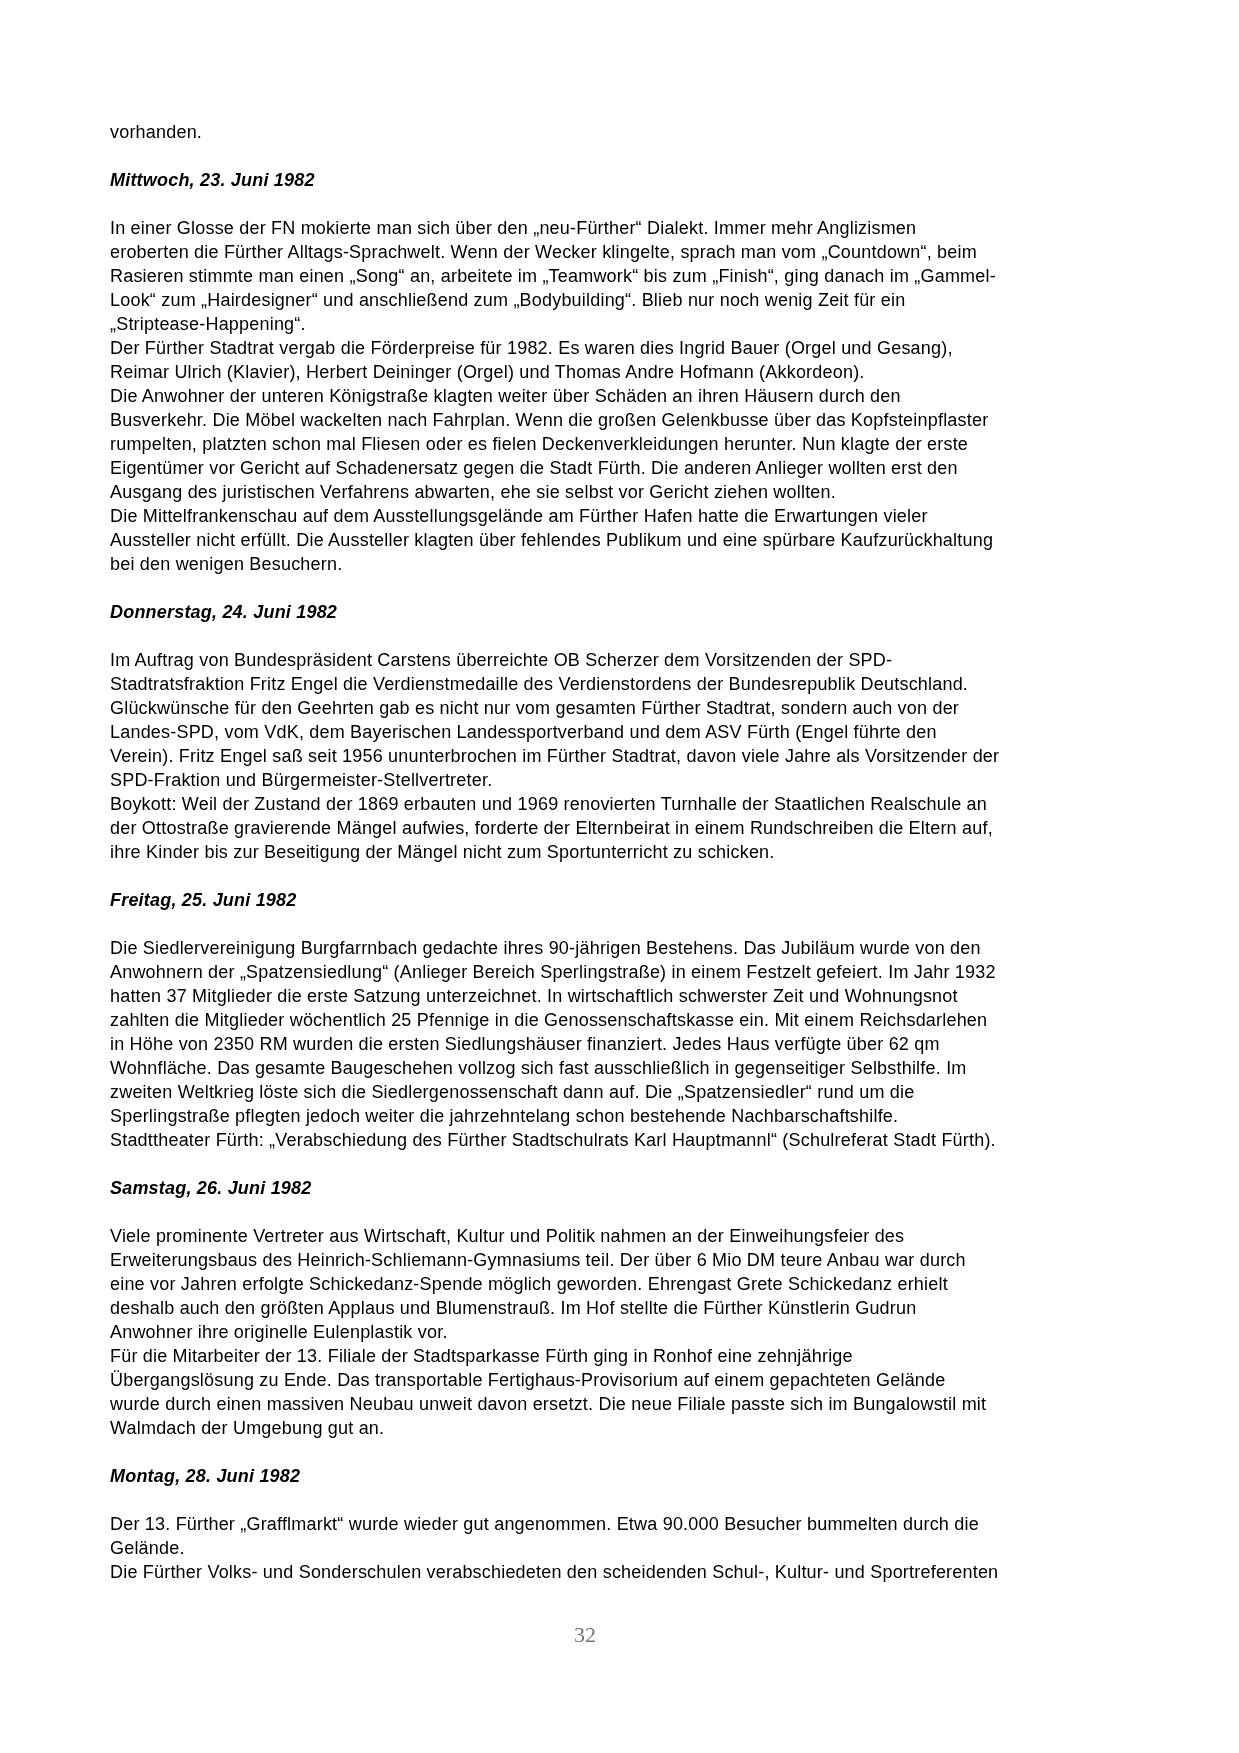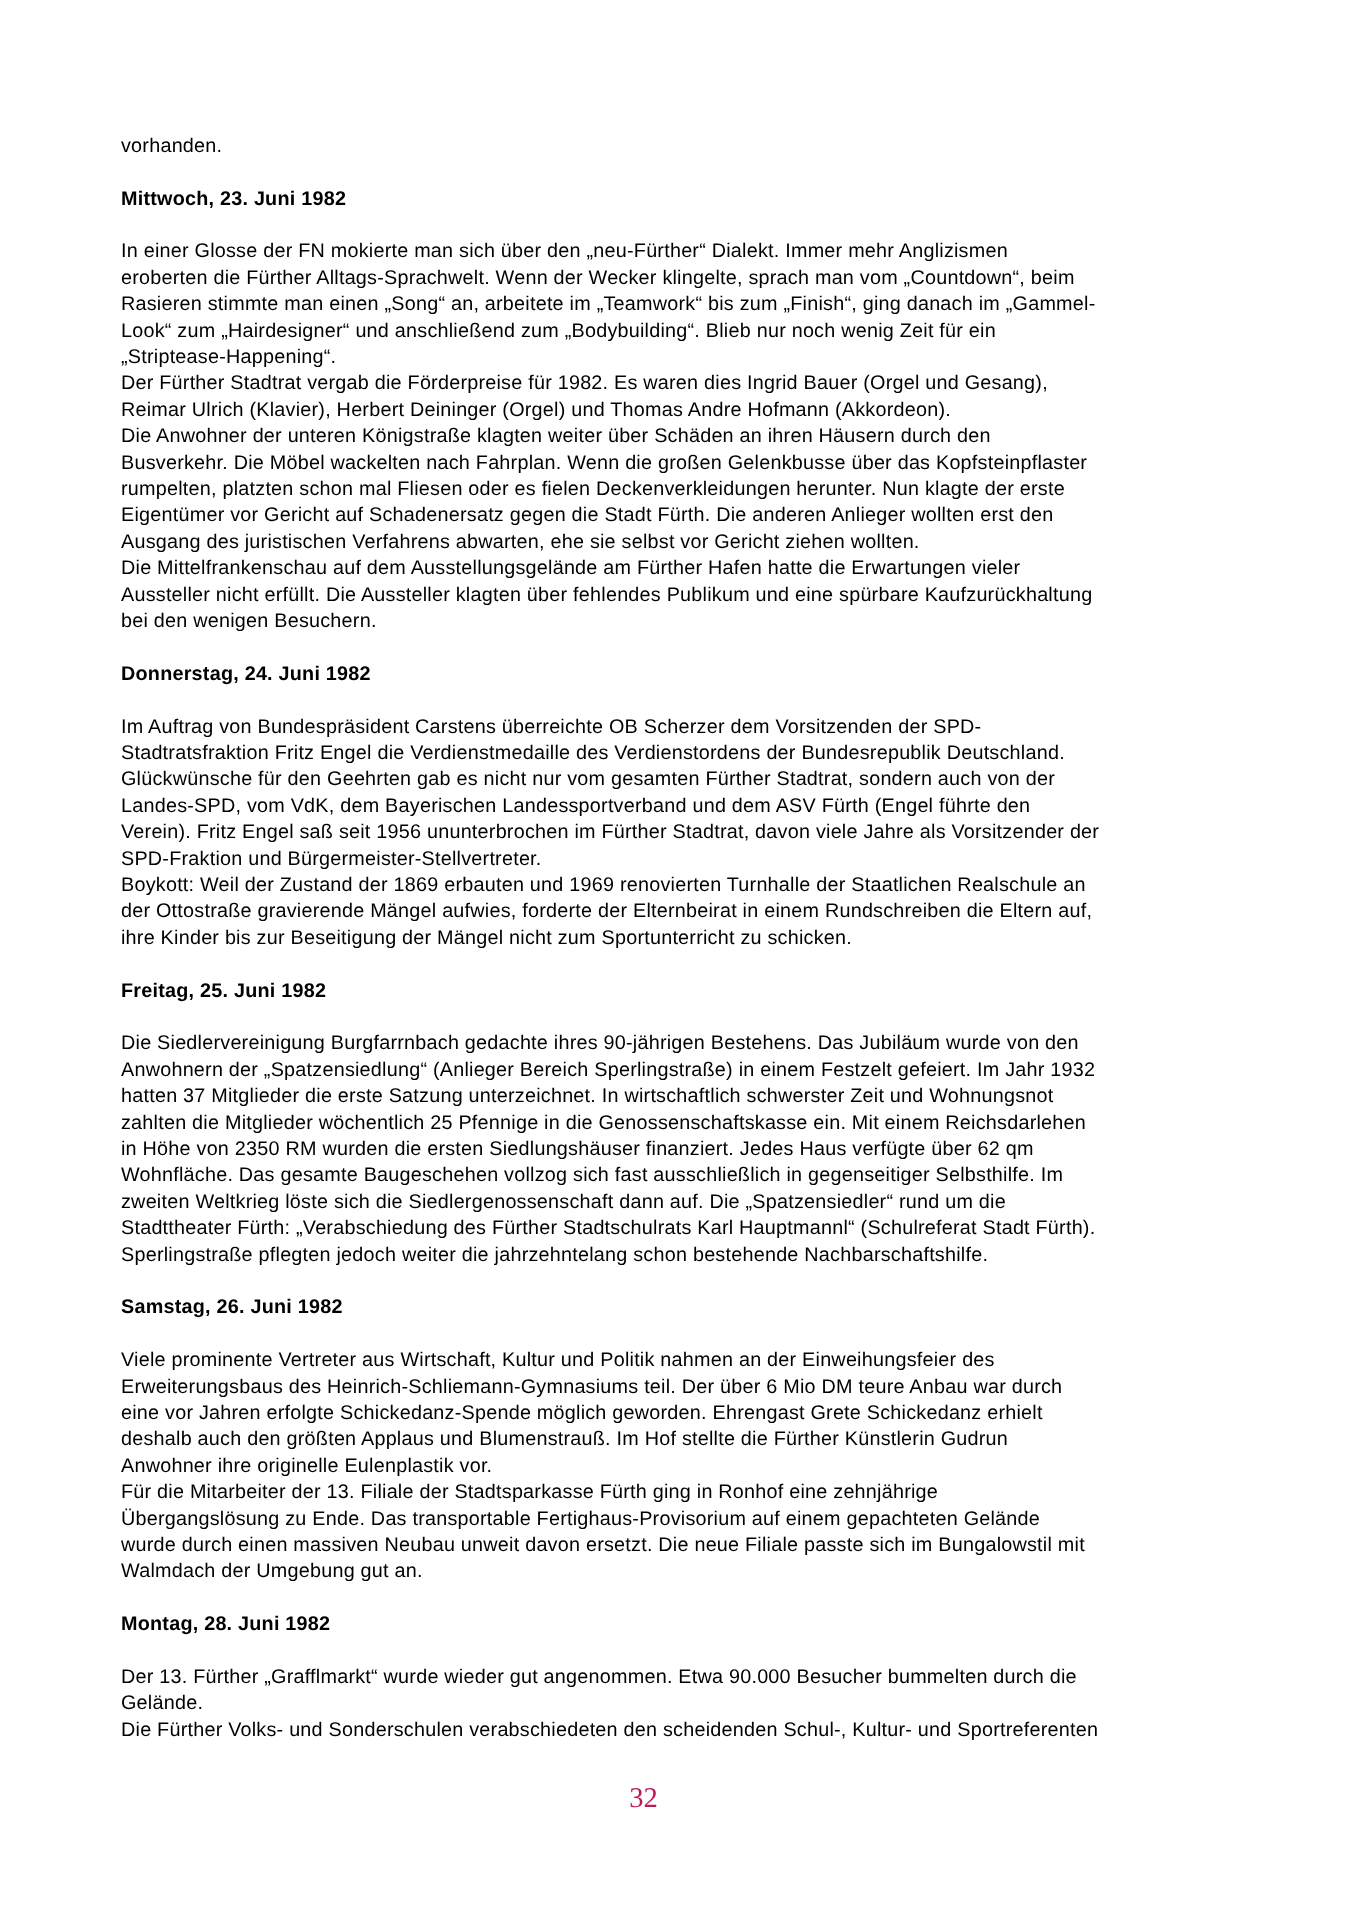--- a/index.html
+++ b/index.html
@@ -24,34 +24,35 @@
   .line {
     font-size: 18px;
     line-height: 24px;
     height: 24px;
     letter-spacing: 0.2px;
     white-space: pre;
     color: #000000;
   }
   .line.heading {
     font-weight: bold;
+    font-style: italic;
   }
   .line.spacer {
     height: 24px;
   }
   .page-number {
     position: absolute;
     top: 1620px;
     left: 0;
     width: 1170px;
     text-align: center;
     font-family: "Liberation Serif", serif;
-    font-size: 26px;
+    font-size: 22px;
     line-height: 30px;
-    color: #be185d;
+    color: #737373;
   }
 </style>
 </head>
 <body>
 
 <div class="doc-body">
     <div class="line">vorhanden.</div>
     <div class="line spacer"></div>
     <div class="line heading">Mittwoch, 23. Juni 1982</div>
     <div class="line spacer"></div>
@@ -85,22 +86,22 @@
     <div class="line spacer"></div>
     <div class="line heading">Freitag, 25. Juni 1982</div>
     <div class="line spacer"></div>
     <div class="line">Die Siedlervereinigung Burgfarrnbach gedachte ihres 90-jährigen Bestehens. Das Jubiläum wurde von den</div>
     <div class="line">Anwohnern der „Spatzensiedlung“ (Anlieger Bereich Sperlingstraße) in einem Festzelt gefeiert. Im Jahr 1932</div>
     <div class="line">hatten 37 Mitglieder die erste Satzung unterzeichnet. In wirtschaftlich schwerster Zeit und Wohnungsnot</div>
     <div class="line">zahlten die Mitglieder wöchentlich 25 Pfennige in die Genossenschaftskasse ein. Mit einem Reichsdarlehen</div>
     <div class="line">in Höhe von 2350 RM wurden die ersten Siedlungshäuser finanziert. Jedes Haus verfügte über 62 qm</div>
     <div class="line">Wohnfläche. Das gesamte Baugeschehen vollzog sich fast ausschließlich in gegenseitiger Selbsthilfe. Im</div>
     <div class="line">zweiten Weltkrieg löste sich die Siedlergenossenschaft dann auf. Die „Spatzensiedler“ rund um die</div>
+    <div class="line">Sperlingstraße pflegten jedoch weiter die jahrzehntelang schon bestehende Nachbarschaftshilfe.</div>
     <div class="line">Stadttheater Fürth: „Verabschiedung des Fürther Stadtschulrats Karl Hauptmannl“ (Schulreferat Stadt Fürth).</div>
-    <div class="line">Sperlingstraße pflegten jedoch weiter die jahrzehntelang schon bestehende Nachbarschaftshilfe.</div>
     <div class="line spacer"></div>
     <div class="line heading">Samstag, 26. Juni 1982</div>
     <div class="line spacer"></div>
     <div class="line">Viele prominente Vertreter aus Wirtschaft, Kultur und Politik nahmen an der Einweihungsfeier des</div>
     <div class="line">Erweiterungsbaus des Heinrich-Schliemann-Gymnasiums teil. Der über 6 Mio DM teure Anbau war durch</div>
     <div class="line">eine vor Jahren erfolgte Schickedanz-Spende möglich geworden. Ehrengast Grete Schickedanz erhielt</div>
     <div class="line">deshalb auch den größten Applaus und Blumenstrauß. Im Hof stellte die Fürther Künstlerin Gudrun</div>
     <div class="line">Anwohner ihre originelle Eulenplastik vor.</div>
     <div class="line">Für die Mitarbeiter der 13. Filiale der Stadtsparkasse Fürth ging in Ronhof eine zehnjährige</div>
     <div class="line">Übergangslösung zu Ende. Das transportable Fertighaus-Provisorium auf einem gepachteten Gelände</div>

